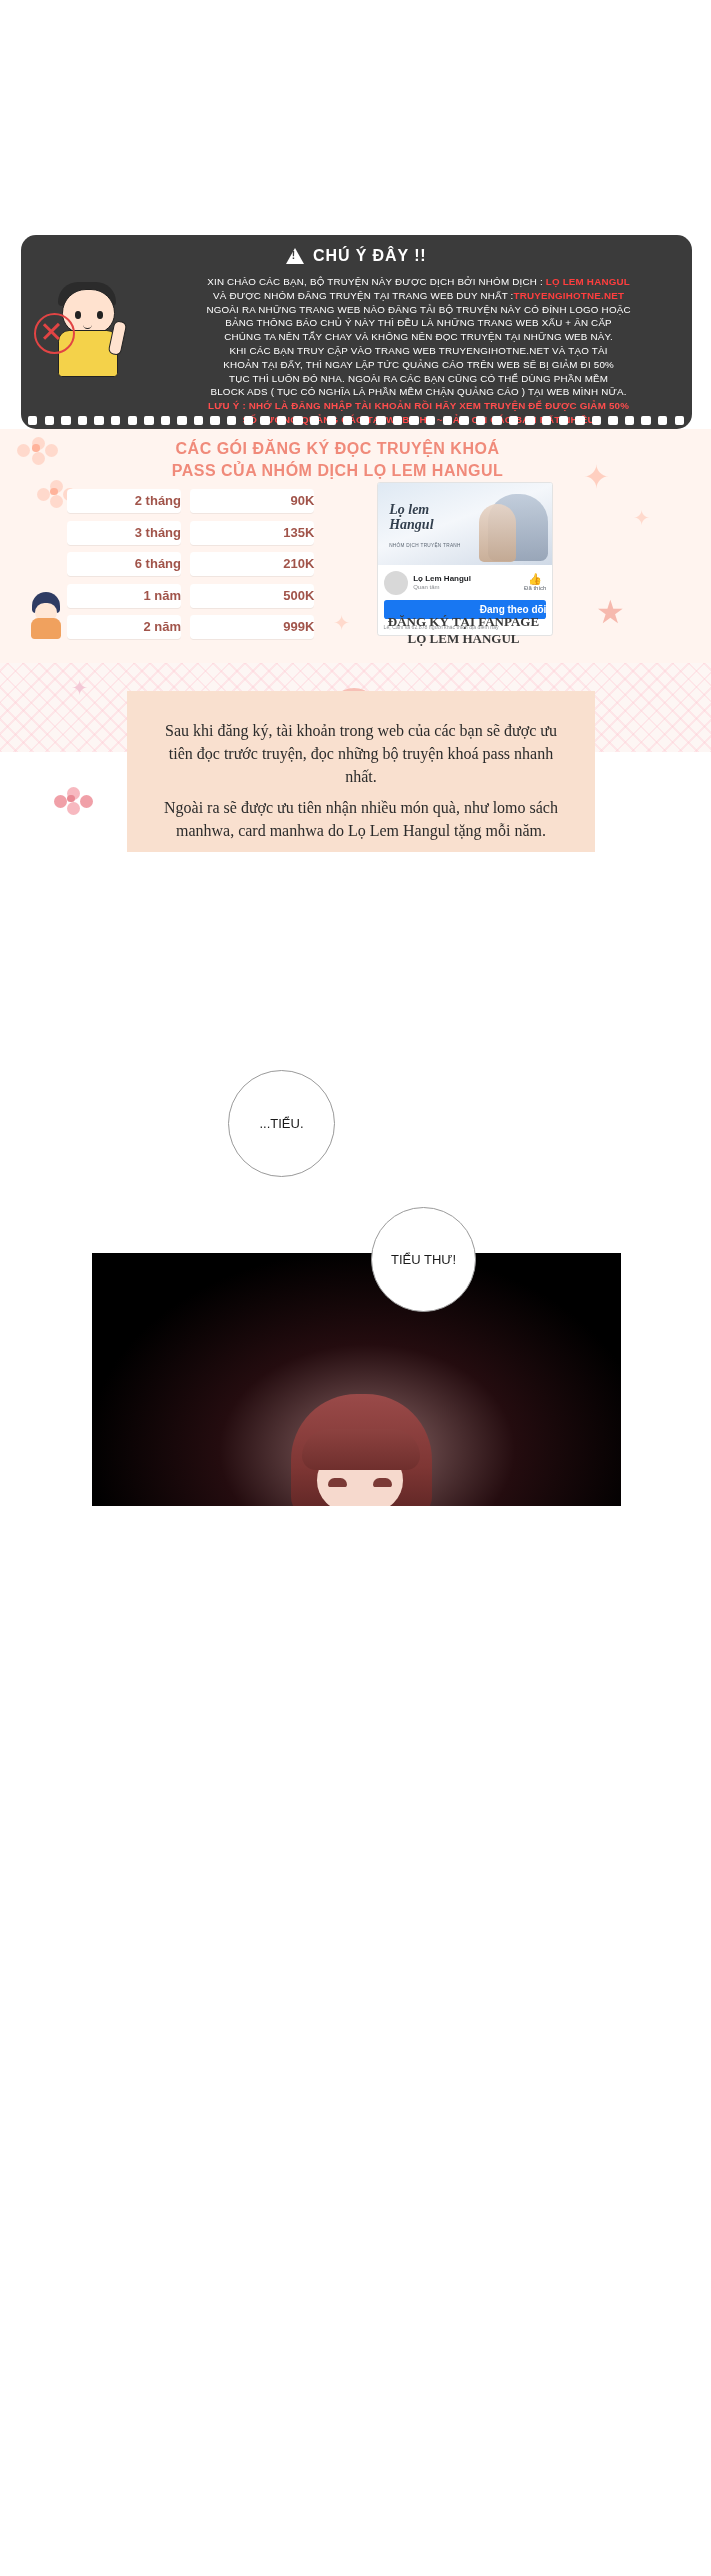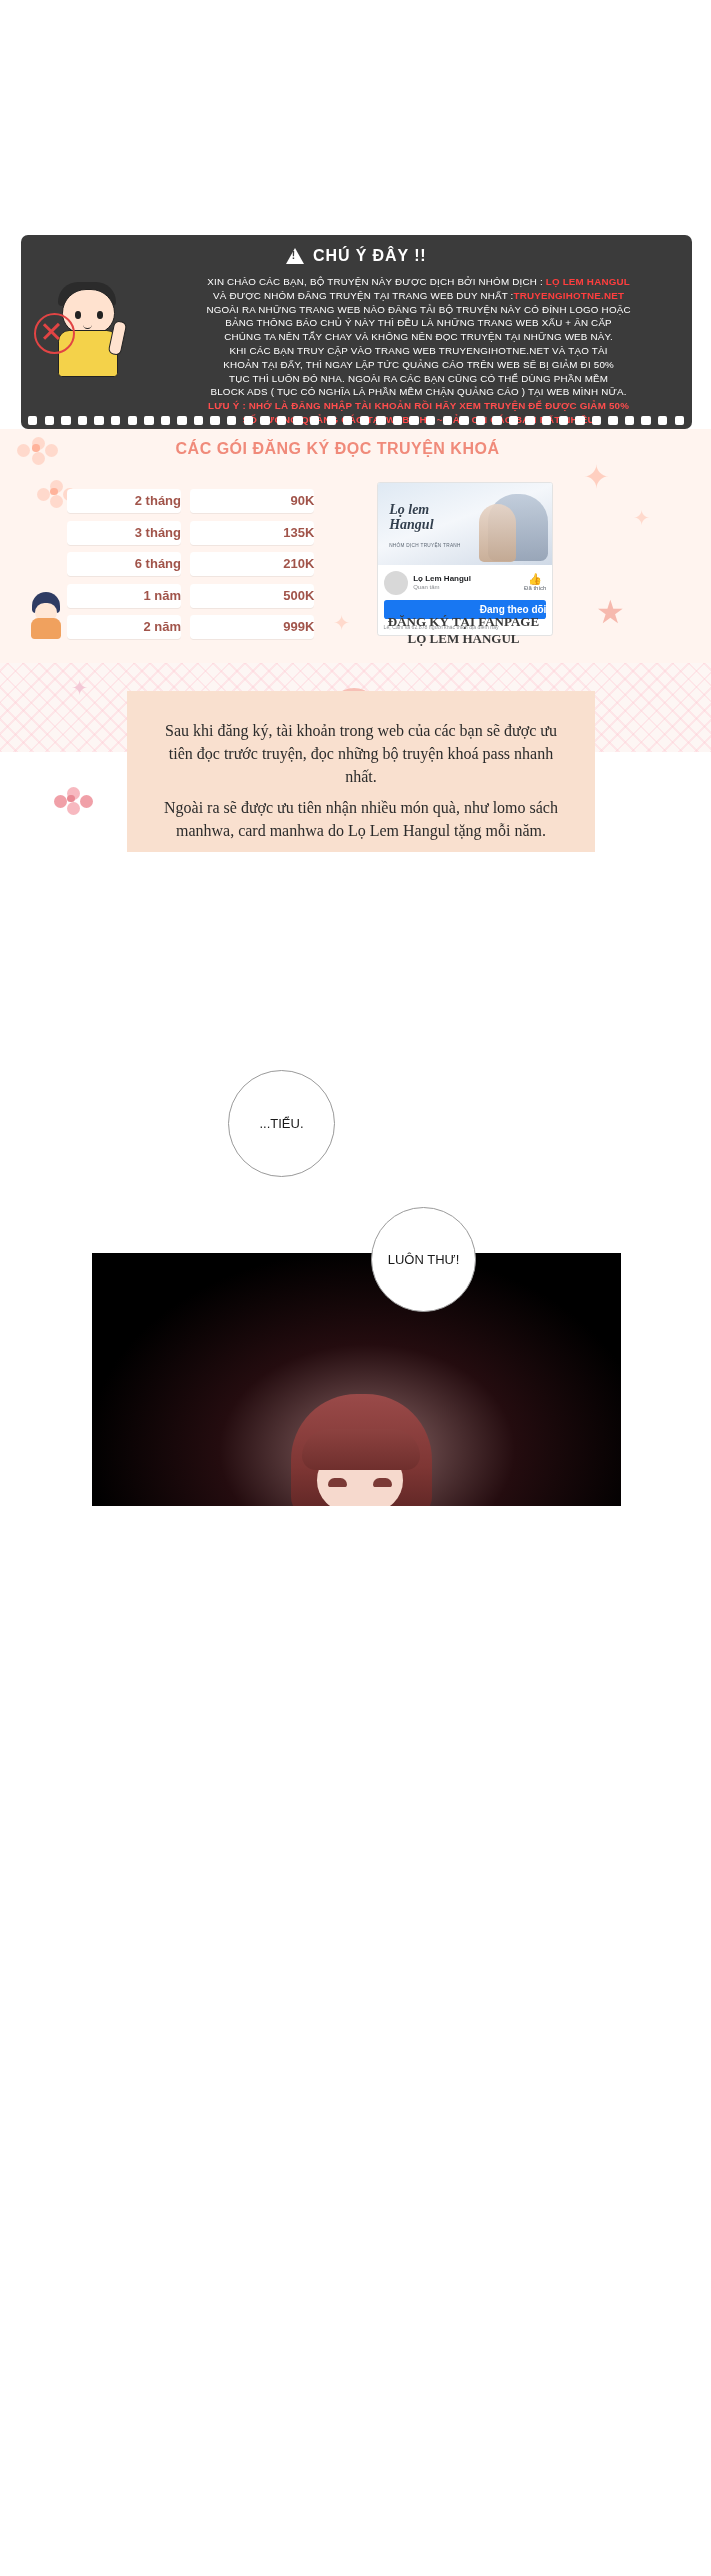--- a/index.html
+++ b/index.html
@@ -16,21 +16,21 @@
   }
 
   
   .notice-banner {
     position: absolute;
     left: 20.6px;
     top: 235px;
     width: 671px;
     height: 194px;
     background: #3b3b3b;
-    border-radius: 7px;
+    border-radius: 15px;
     box-sizing: border-box;
     padding: 7.5px 9.4px 0 9.4px;
     color: #ffffff;
   }
   .notice-title-row {
     display: flex;
     align-items: center;
     justify-content: center;
     gap: 9.4px;
     height: 26px;
@@ -553,20 +553,21 @@
     <div class="petal" style="left:26px;top:7.5px;"></div>
     <div class="core" style="left:13px;top:7.5px;"></div>
   </div>
   <div class="star big" style="left:583px; top:32px;">✦</div>
   <div class="star" style="left:633px; top:79px;">✦</div>
   <div class="star big pink" style="left:596px; top:167px;">★</div>
   <div class="star" style="left:333px; top:184px;">✦</div>
 
   <div class="pricing-heading">
     <div>CÁC GÓI ĐĂNG KÝ ĐỌC TRUYỆN KHOÁ</div>
+    <div>PASS CỦA NHÓM DỊCH LỌ LEM HANGUL</div>
   </div>
 
   <div class="price-table">
     <div class="price-row">
       <div class="price-dur">2 tháng</div>
       <div class="price-amt">90K</div>
     </div>
     <div class="price-row">
       <div class="price-dur">3 tháng</div>
       <div class="price-amt">135K</div>
@@ -643,14 +644,14 @@
 <div class="bubble bubble-1">...TIỂU.</div>
 
 <div class="panel-dark">
   <div class="hair-shape"></div>
   <div class="face-shape"></div>
   <div class="bangs"></div>
   <div class="eye-l"></div>
   <div class="eye-r"></div>
 </div>
 
-<div class="bubble bubble-2">LUÔN THƯ!</div>
+<div class="bubble bubble-2">TIỂU THƯ!</div>
 
 
 </body></html>

